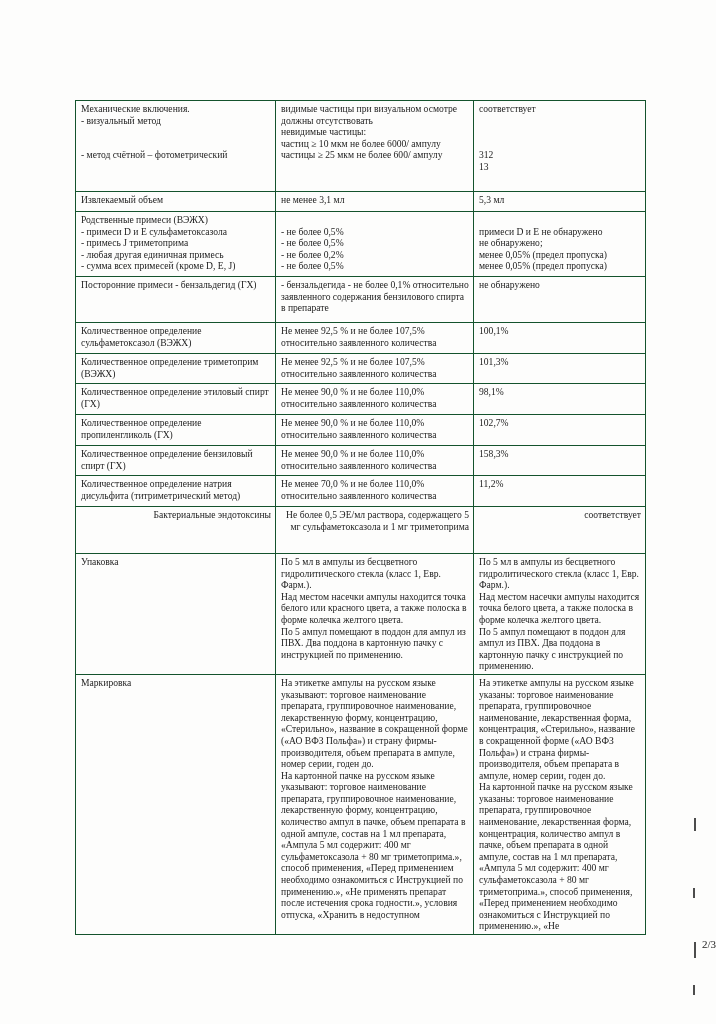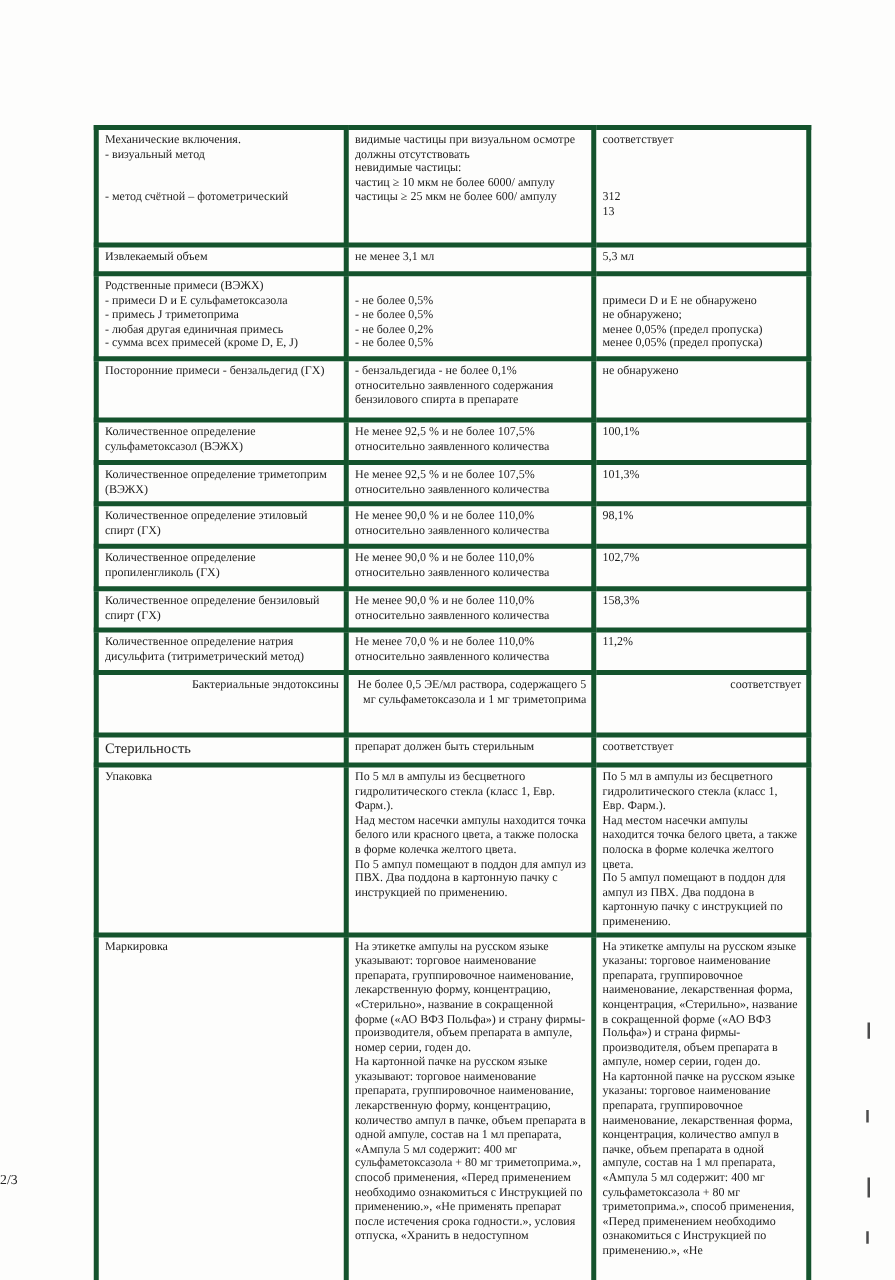--- a/index.html
+++ b/index.html
@@ -12,21 +12,21 @@
     overflow:hidden;
   }
   .doc-table{
     position:absolute;
     left:75px;top:100px;
     width:570px;
     border-collapse:collapse;
     table-layout:fixed;
   }
   .doc-table td{
-    border:4px solid #14532d;
+    border:1px solid #14532d;
     vertical-align:top;
     padding:2px 4px 2px 5px;
     font-size:9.6px;
     line-height:11.6px;
     white-space:pre-line;
     overflow:hidden;
     word-wrap:break-word;
   }
   col.c1{width:200px;}
   col.c2{width:198px;}
@@ -41,22 +41,22 @@
   tr:nth-child(8) td{height:26px;}
   tr:nth-child(9) td{height:25px;}
   tr:nth-child(10) td{height:26px;}
   tr:nth-child(11) td{height:42px;text-align:right;}
   tr:nth-child(12) td{height:16px;}
   tr:nth-child(13) td{height:108px;}
   tr:nth-child(14) td{height:272px;}
   td.lg{font-size:11.6px;line-height:13px;}
   .footer{
     position:absolute;
-    left:0;right:16px;top:938px;
-    text-align:left;
+    left:0;right:0;top:938px;
+    text-align:right;
     font-size:11px;
     color:#222;
   }
   
   .mark{position:absolute;width:2px;background:#4c4c4c;}
   .m1{left:694px;top:818px;height:13px;}
   .m2{left:693px;top:888px;height:10px;}
   .m3{left:694px;top:942px;height:16px;}
   .m4{left:693px;top:985px;height:10px;}
 </style>
@@ -145,25 +145,20 @@
         <td>Количественное определение натрия дисульфита (титриметрический метод)</td>
         <td>Не менее 70,0 % и не более 110,0% относительно заявленного количества</td>
         <td>11,2%</td>
       </tr>
       <tr>
         <td>Бактериальные эндотоксины</td>
         <td>Не более 0,5 ЭЕ/мл раствора, содержащего 5 мг сульфаметоксазола и 1 мг триметоприма</td>
         <td>соответствует</td>
       </tr>
       <tr>
-        <td class="lg">Стерильность</td>
-        <td>препарат должен быть стерильным</td>
-        <td>соответствует</td>
-      </tr>
-      <tr>
         <td>Упаковка</td>
         <td>По 5 мл в ампулы из бесцветного гидролитического стекла (класс 1, Евр. Фарм.).
 Над местом насечки ампулы находится точка белого или красного цвета, а также полоска в форме колечка желтого цвета.
 По 5 ампул помещают в поддон для ампул из ПВХ. Два поддона в картонную пачку с инструкцией по применению.</td>
         <td>По 5 мл в ампулы из бесцветного гидролитического стекла (класс 1, Евр. Фарм.).
 Над местом насечки ампулы находится точка белого цвета, а также полоска в форме колечка желтого цвета.
 По 5 ампул помещают в поддон для ампул из ПВХ. Два поддона в картонную пачку с инструкцией по применению.</td>
       </tr>
       <tr>
         <td>Маркировка</td>

